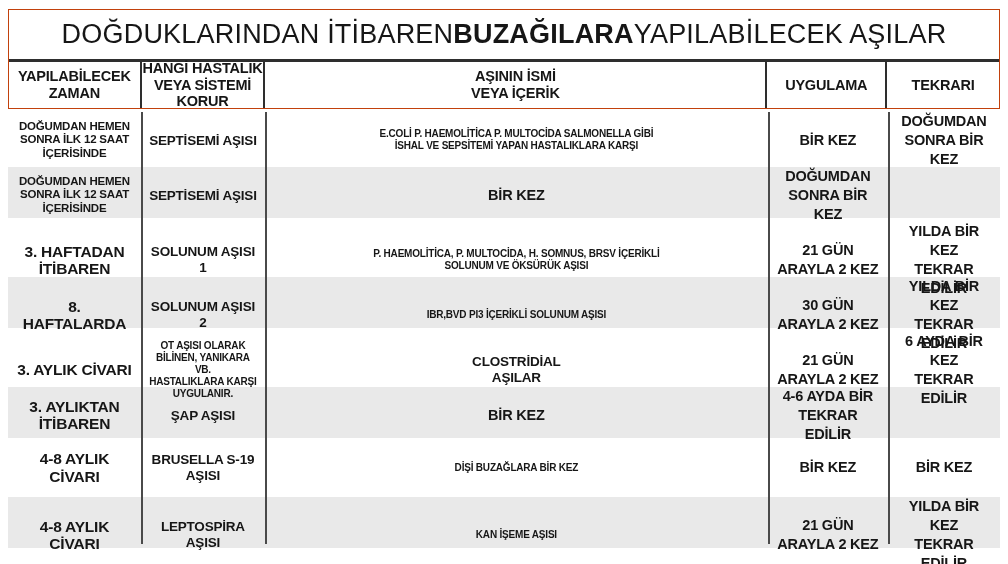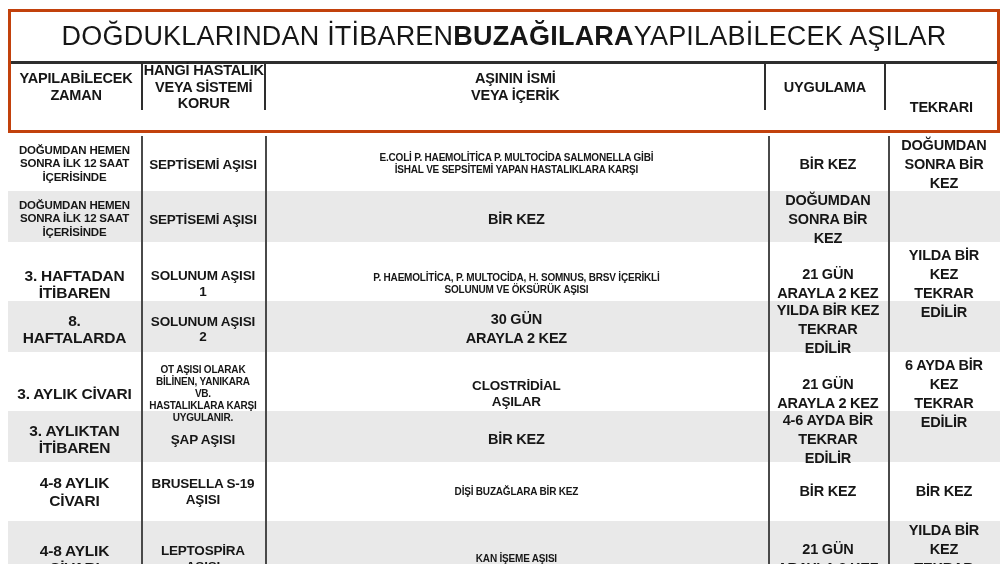--- a/index.html
+++ b/index.html
@@ -5,39 +5,39 @@
   html, body { margin:0; padding:0; background:#ffffff; }
   body {
     width:1008px; height:564px; position:relative; overflow:hidden;
     font-family:"Liberation Sans", sans-serif;
     color:#161616;
     -webkit-font-smoothing:antialiased;
   }
   .page { position:absolute; left:8px; top:9px; width:992px; }
 
   
-  .top-box { border:3px solid #c2410c; box-sizing:border-box; background:#ffffff; }
+  .top-box { border:1px solid #c2410c; box-sizing:border-box; background:#ffffff; }
   .title {
     height:49px; display:flex; align-items:center; justify-content:center;
     font-size:27px; letter-spacing:0.2px; border-bottom:3px solid #2e2e2e;
     white-space:pre;
   }
   .title .hl { font-weight:bold; }
 
   .grid-cols {
     display:grid;
     grid-template-columns:13.4% 12.5% 50.7% 12.1% 11.3%;
   }
   .header-cell {
     height:46px; display:flex; align-items:center; justify-content:center;
     text-align:center; font-weight:bold; font-size:14.5px; line-height:1.15;
     white-space:pre-line; letter-spacing:-0.2px;
     border-right:2px solid #2e2e2e; box-sizing:border-box;
   }
-  .header-cell:last-child { border-right:none;margin-top:20px; }
+  .header-cell:last-child { border-right:none; }
 
   
   .tbody { position:relative; margin-top:3px; }
   .vline { position:absolute; top:0; bottom:4px; width:2px; background:#4a4a4a; z-index:2; }
   .vline.v1 { left:13.4%; } .vline.v2 { left:25.9%; }
   .vline.v3 { left:76.6%; } .vline.v4 { left:88.7%; }
 
   .row { height:51px; margin-bottom:4px; background:#ffffff; }
   .row.alt { background:#e9e9e9; }
 
@@ -107,20 +107,21 @@
 SOLUNUM VE ÖKSÜRÜK AŞISI</div>
         <div class="cell application">21 GÜN
 ARAYLA 2 KEZ</div>
         <div class="cell repeat">YILDA BİR KEZ
 TEKRAR EDİLİR</div>
       </div>
       <div class="row grid-cols alt">
         <div class="cell time">8. HAFTALARDA</div>
         <div class="cell vaccine">SOLUNUM AŞISI
 2</div>
+        <div class="cell disease">IBR,BVD PI3 İÇERİKLİ SOLUNUM AŞISI</div>
         <div class="cell application">30 GÜN
 ARAYLA 2 KEZ</div>
         <div class="cell repeat">YILDA BİR KEZ
 TEKRAR EDİLİR</div>
       </div>
       <div class="row grid-cols">
         <div class="cell time">3. AYLIK CİVARI</div>
         <div class="cell disease">OT AŞISI OLARAK BİLİNEN, YANIKARA VB.
 HASTALIKLARA KARŞI UYGULANIR.</div>
         <div class="cell vaccine">CLOSTRİDİAL

